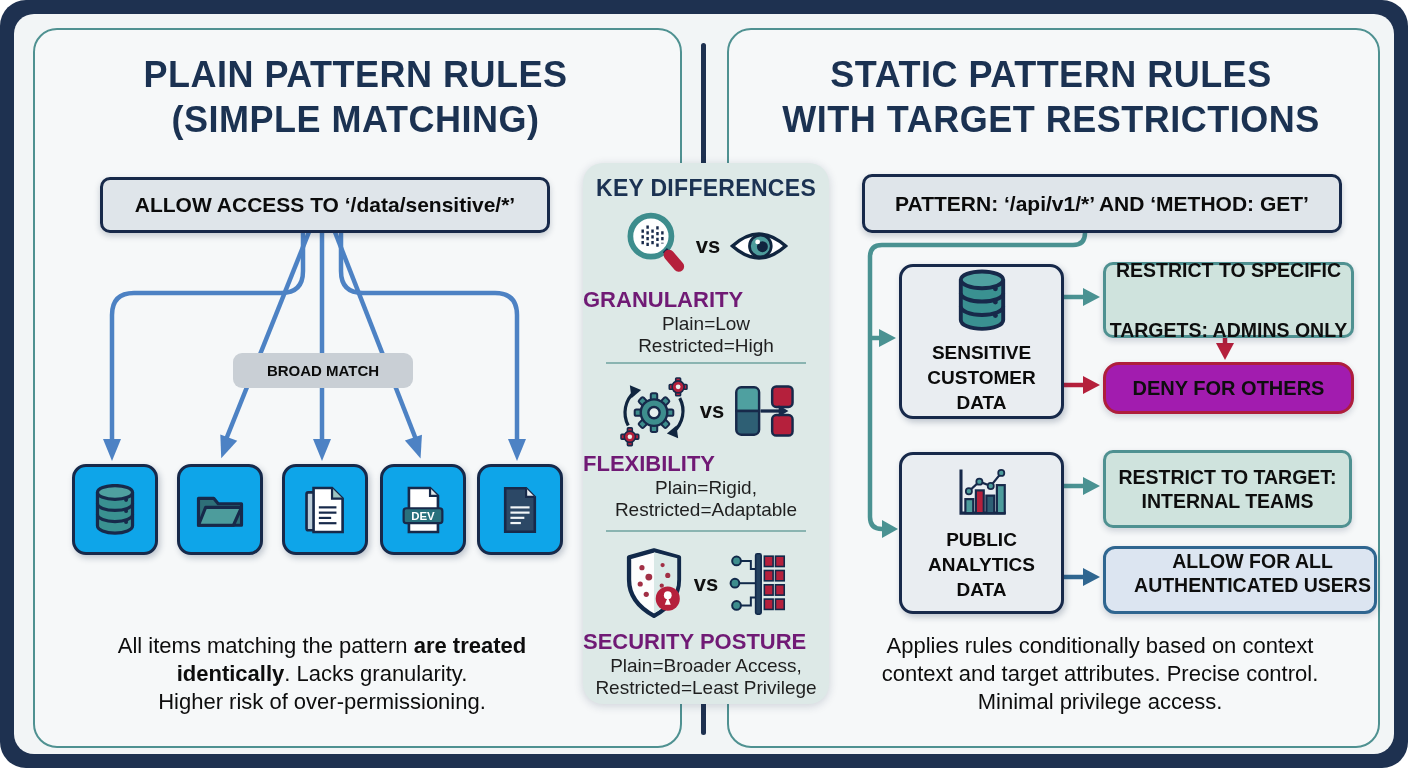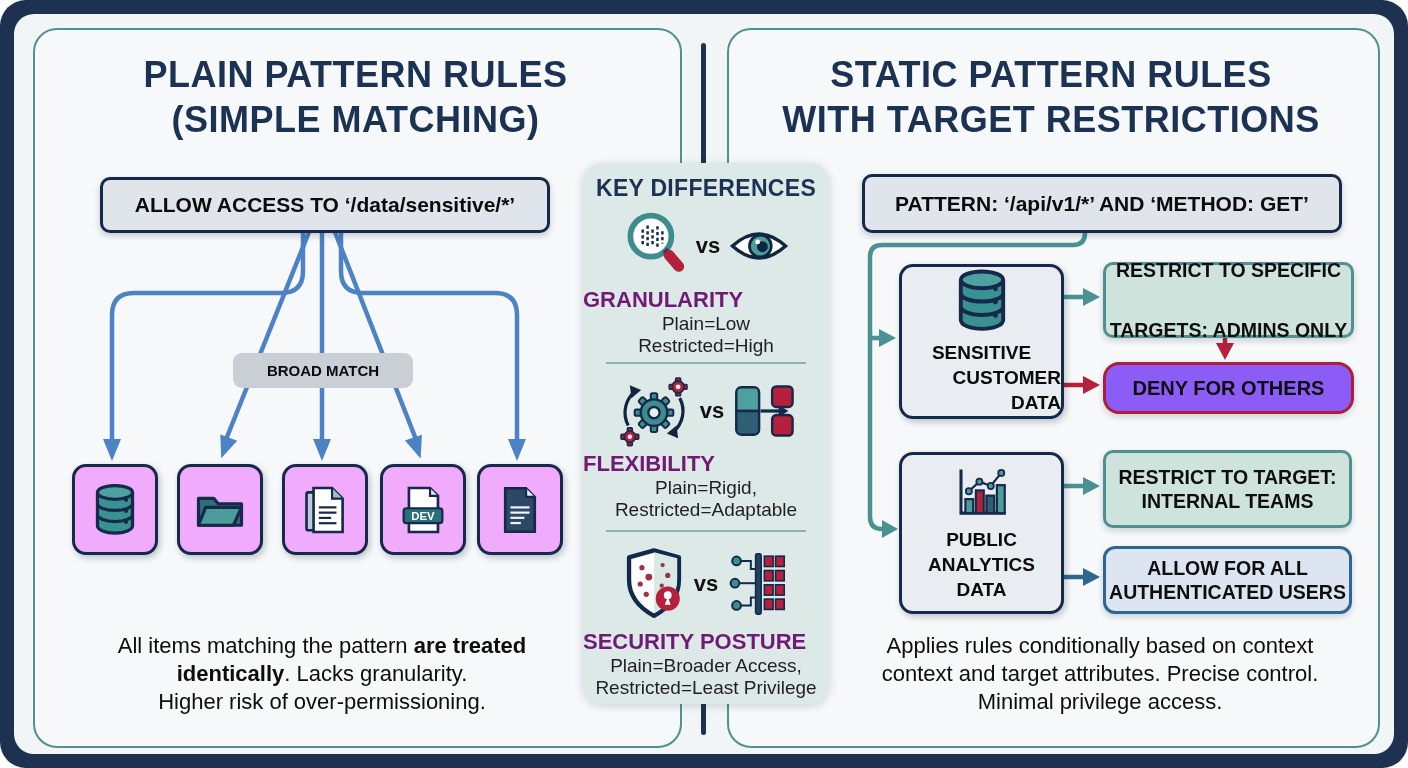--- a/index.html
+++ b/index.html
@@ -7,33 +7,33 @@
   .canvas{position:relative;width:1408px;height:768px;background:#1e3150;border-radius:26px;overflow:hidden;}
   .inner{position:absolute;left:14px;top:14px;width:1380px;height:740px;background:#f2f5f6;border-radius:20px;}
   .panel{position:absolute;border:2.5px solid #4f9191;border-radius:24px;background:#f6f8f9;}
   .panel-left{left:33px;top:28px;width:645px;height:716px;}
   .panel-right{left:727px;top:28px;width:649px;height:716px;}
   .divider{position:absolute;left:701px;top:43px;width:5px;height:692px;background:#1e3150;border-radius:3px;}
   .abs{position:absolute;}
   .title{font-size:36px;font-weight:bold;line-height:45px;color:#1b3252;text-align:center;letter-spacing:.5px;}
   .rule-box{position:absolute;background:#dfe5ea;border:3px solid #17294a;border-radius:10px;display:flex;align-items:center;justify-content:center;font-weight:bold;font-size:21px;color:#0b0b0b;box-shadow:0 3px 6px rgba(20,40,70,.22);}
   .pill{position:absolute;background:#c9cfd5;border-radius:9px;display:flex;align-items:center;justify-content:center;font-weight:bold;font-size:15px;color:#0b0b0b;}
-  .target-box{position:absolute;top:464px;width:80px;height:85px;background:#f0abfc;border:3px solid #17294a;border-radius:14px;display:flex;align-items:center;justify-content:center;box-shadow:2px 3px 6px rgba(20,40,70,.25);}
+  .target-box{position:absolute;top:464px;width:80px;height:85px;background:#0ea5e9;border:3px solid #17294a;border-radius:14px;display:flex;align-items:center;justify-content:center;box-shadow:2px 3px 6px rgba(20,40,70,.25);}
   .summary{position:absolute;text-align:center;font-size:22px;line-height:28px;color:#0d0d0d;}
   .kd-panel{position:absolute;left:583px;top:163px;width:246px;height:541px;background:#dde9e7;border-radius:20px;box-shadow:0 2px 10px rgba(20,40,70,.18);}
   .kd-title{position:absolute;top:12px;left:0;width:100%;text-align:center;font-size:23px;font-weight:bold;color:#1b3252;letter-spacing:.3px;}
   .kd-row{position:absolute;left:0;width:100%;display:flex;align-items:center;justify-content:center;gap:9px;}
   .kd-head{position:absolute;left:0;width:100%;text-align:left;font-size:22px;font-weight:bold;color:#701a75;}
   .kd-detail{position:absolute;left:0;width:100%;text-align:center;font-size:19px;color:#1f1f1f;}
   .kd-hr{position:absolute;left:23px;width:200px;border-top:2px solid #8ab4b1;}
   .vs{font-size:22px;font-weight:bold;color:#101010;}
-  .src-box{position:absolute;left:899px;width:159px;background:#e9edf1;border:3px solid #17294a;border-radius:14px;display:flex;flex-direction:column;align-items:center;justify-content:center;font-weight:bold;font-size:19px;line-height:25px;color:#0b0b0b;text-align:right;box-shadow:2px 3px 6px rgba(20,40,70,.25);}
+  .src-box{position:absolute;left:899px;width:159px;background:#e9edf1;border:3px solid #17294a;border-radius:14px;display:flex;flex-direction:column;align-items:center;justify-content:center;font-weight:bold;font-size:19px;line-height:25px;color:#0b0b0b;text-align:center;box-shadow:2px 3px 6px rgba(20,40,70,.25);}
   .tealbox{position:absolute;left:1103px;background:#cfe3dd;border:3px solid #4f9191;border-radius:10px;display:flex;flex-direction:column;align-items:center;justify-content:center;font-weight:bold;font-size:19.5px;line-height:24px;color:#0e0e0e;text-align:center;box-shadow:0 3px 6px rgba(20,40,70,.18);}
-  .denybox{position:absolute;left:1103px;top:362px;width:245px;height:46px;background:#8b5cf6;border:3px solid #ae1e3c;border-radius:16px;display:flex;align-items:center;justify-content:center;font-weight:bold;font-size:20px;color:#0e0e0e;box-shadow:0 3px 6px rgba(20,40,70,.18);}
-  .allowbox{position:absolute;left:1103px;top:546px;width:243px;height:62px;background:#dce5f1;border:3px solid #2f6690;border-radius:12px;display:flex;flex-direction:column;align-items:center;justify-content:center;font-weight:bold;font-size:19.5px;line-height:24px;color:#0e0e0e;text-align:center;box-shadow:0 3px 6px rgba(20,40,70,.18);}
+  .denybox{position:absolute;left:1103px;top:362px;width:245px;height:46px;background:#a21caf;border:3px solid #ae1e3c;border-radius:16px;display:flex;align-items:center;justify-content:center;font-weight:bold;font-size:20px;color:#0e0e0e;box-shadow:0 3px 6px rgba(20,40,70,.18);}
+  .allowbox{position:absolute;left:1103px;top:546px;width:243px;height:62px;background:#dce5f1;border:3px solid #2f6690;border-radius:12px;display:flex;flex-direction:column;align-items:center;font-weight:bold;font-size:19.5px;line-height:24px;color:#0e0e0e;text-align:center;box-shadow:0 3px 6px rgba(20,40,70,.18);padding-left:25px;}
   svg{display:block;}
 </style>
 </head>
 <body>
 
 <div class="canvas">
   <div class="inner"></div>
   <div class="panel panel-left"></div>
   <div class="panel panel-right"></div>
   <div class="divider"></div>

